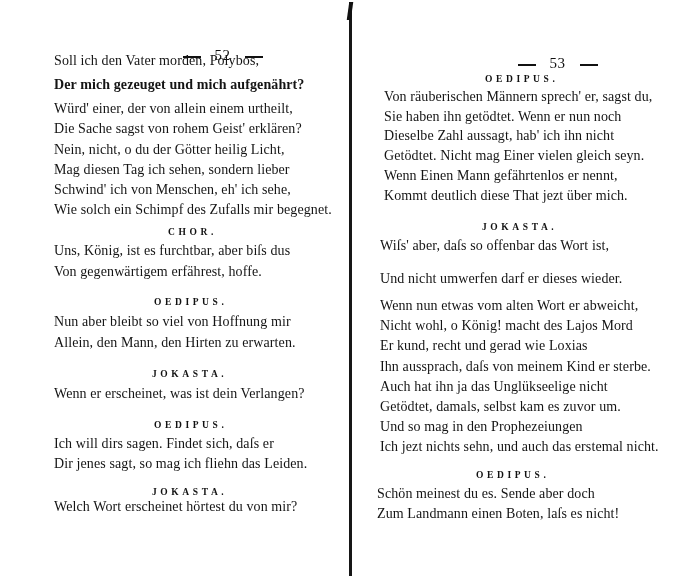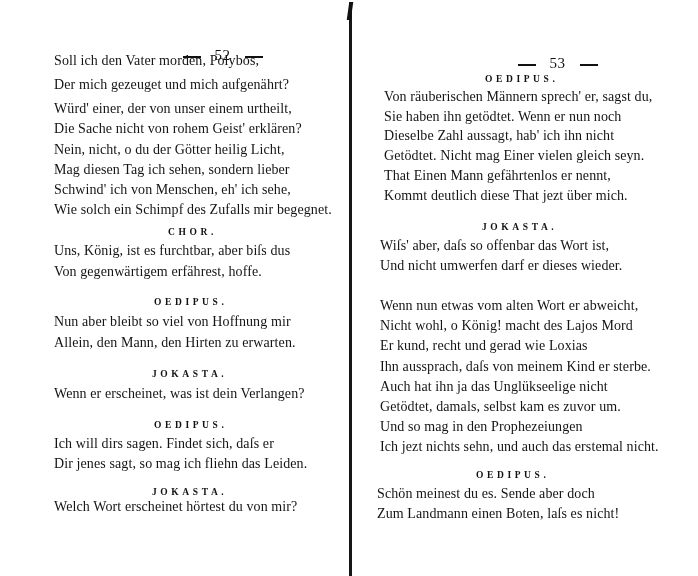--- a/index.html
+++ b/index.html
@@ -79,23 +79,23 @@
 <body>
 
 <div class="spread">
 
   <div class="page left">
     <div class="folio" style="left:143px; top:30px;">
       <span class="dash"></span><span>52</span><span class="dash"></span>
     </div>
 
     <div class="line" style="left:54px; top:53px;">Soll ich den Vater morden, Polybos,</div>
-    <div class="line" style="left:54px; top:77px;">Der mich gezeuget und mich aufgenährt?</div>
-    <div class="line" style="left:54px; top:101px;">Würd' einer, der von unser einem urtheilt,</div>
-    <div class="line" style="left:54px; top:121px;">Die Sache nicht von rohem Geist' erklären?</div>
+    <div class="line" style="left:54px; top:77px;font-weight:bold;">Der mich gezeuget und mich aufgenährt?</div>
+    <div class="line" style="left:54px; top:101px;">Würd' einer, der von allein einem urtheilt,</div>
+    <div class="line" style="left:54px; top:121px;">Die Sache sagst von rohem Geist' erklären?</div>
     <div class="line" style="left:54px; top:142px;">Nein, nicht, o du der Götter heilig Licht,</div>
     <div class="line" style="left:54px; top:162px;">Mag diesen Tag ich sehen, sondern lieber</div>
     <div class="line" style="left:54px; top:182px;">Schwind' ich von Menschen, eh' ich sehe,</div>
     <div class="line" style="left:54px; top:202px;">Wie solch ein Schimpf des Zufalls mir begegnet.</div>
 
     <div class="speaker" style="left:168px; top:227px;">CHOR.</div>
     <div class="line" style="left:54px; top:243px;">Uns, König, ist es furchtbar, aber biſs dus</div>
     <div class="line" style="left:54px; top:264px;">Von gegenwärtigem erfährest, hoffe.</div>
 
     <div class="speaker" style="left:154px; top:297px;">OEDIPUS.</div>
@@ -118,26 +118,26 @@
   <div class="page right">
     <div class="folio" style="left:126px; top:38px;">
       <span class="dash"></span><span>53</span><span class="dash"></span>
     </div>
 
     <div class="speaker" style="left:133px; top:74px;">OEDIPUS.</div>
     <div class="line" style="left:32px; top:89px;">Von räuberischen Männern sprech' er, sagst du,</div>
     <div class="line" style="left:32px; top:109px;">Sie haben ihn getödtet.   Wenn er nun noch</div>
     <div class="line" style="left:32px; top:128px;">Dieselbe Zahl aussagt, hab' ich ihn nicht</div>
     <div class="line" style="left:32px; top:148px;">Getödtet.   Nicht mag Einer vielen gleich seyn.</div>
-    <div class="line" style="left:32px; top:168px;">That Einen Mann gefährtenlos er nennt,</div>
+    <div class="line" style="left:32px; top:168px;">Wenn Einen Mann gefährtenlos er nennt,</div>
     <div class="line" style="left:32px; top:188px;">Kommt deutlich diese That jezt über mich.</div>
 
     <div class="speaker" style="left:130px; top:222px;">JOKASTA.</div>
     <div class="line" style="left:28px; top:238px;">Wiſs' aber, daſs so offenbar das Wort ist,</div>
-    <div class="line" style="left:28px; top:258px;">Und nicht umwerfen darf er dieses wieder.</div>
+    <div class="line" style="left:28px; top:271px;">Und nicht umwerfen darf er dieses wieder.</div>
     <div class="line" style="left:28px; top:298px;">Wenn nun etwas vom alten Wort er abweicht,</div>
     <div class="line" style="left:28px; top:318px;">Nicht wohl, o König! macht des Lajos Mord</div>
     <div class="line" style="left:28px; top:338px;">Er kund, recht und gerad wie Loxias</div>
     <div class="line" style="left:28px; top:359px;">Ihn aussprach, daſs von meinem Kind er sterbe.</div>
     <div class="line" style="left:28px; top:379px;">Auch hat ihn ja das Unglükseelige nicht</div>
     <div class="line" style="left:28px; top:399px;">Getödtet, damals, selbst kam es zuvor um.</div>
     <div class="line" style="left:28px; top:419px;">Und so mag in den Prophezeiungen</div>
     <div class="line" style="left:28px; top:439px;">Ich jezt nichts sehn, und auch das erstemal nicht.</div>
 
     <div class="speaker" style="left:124px; top:470px;">OEDIPUS.</div>

